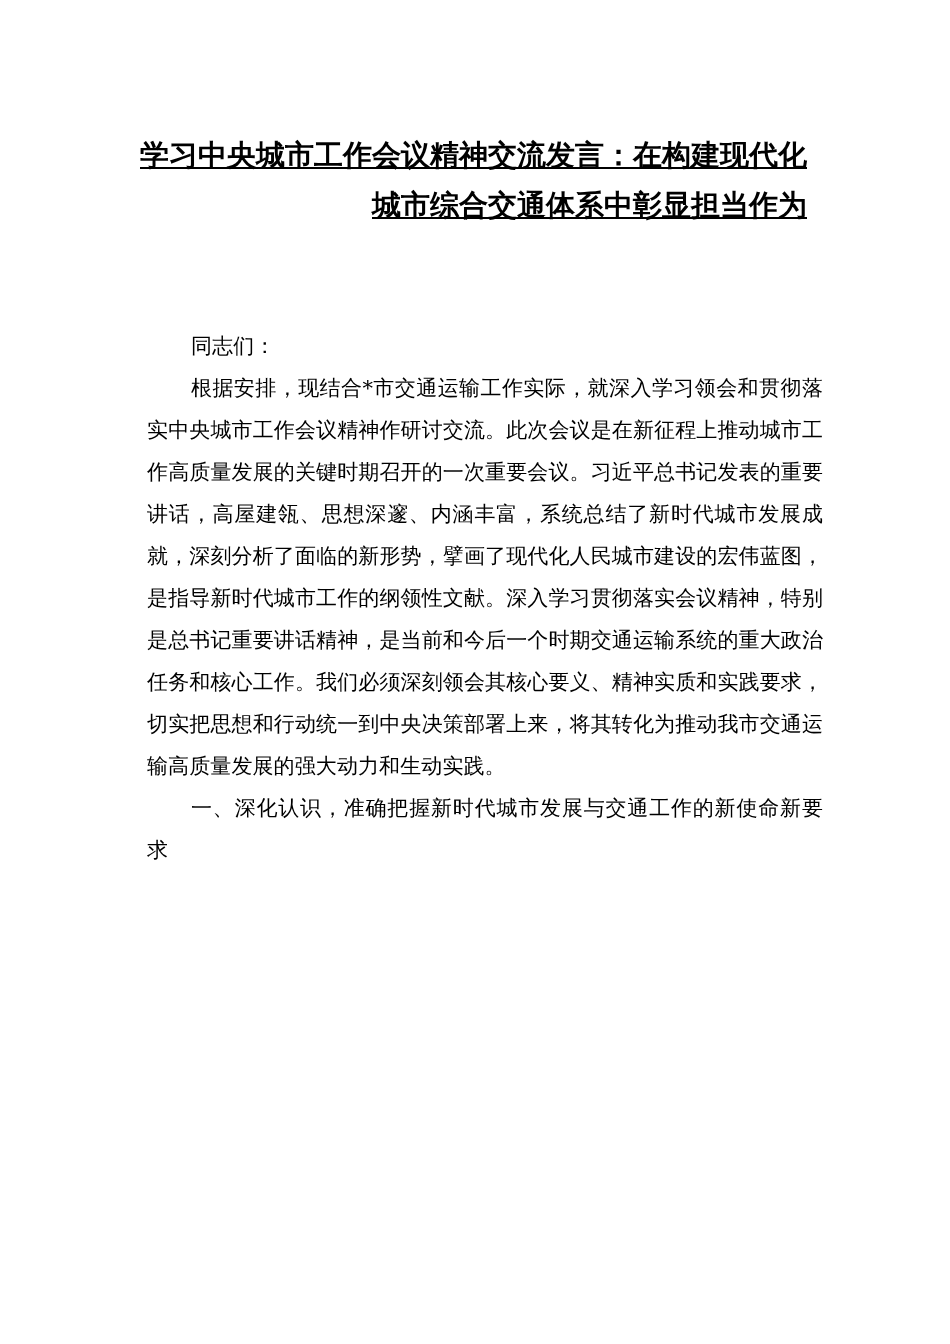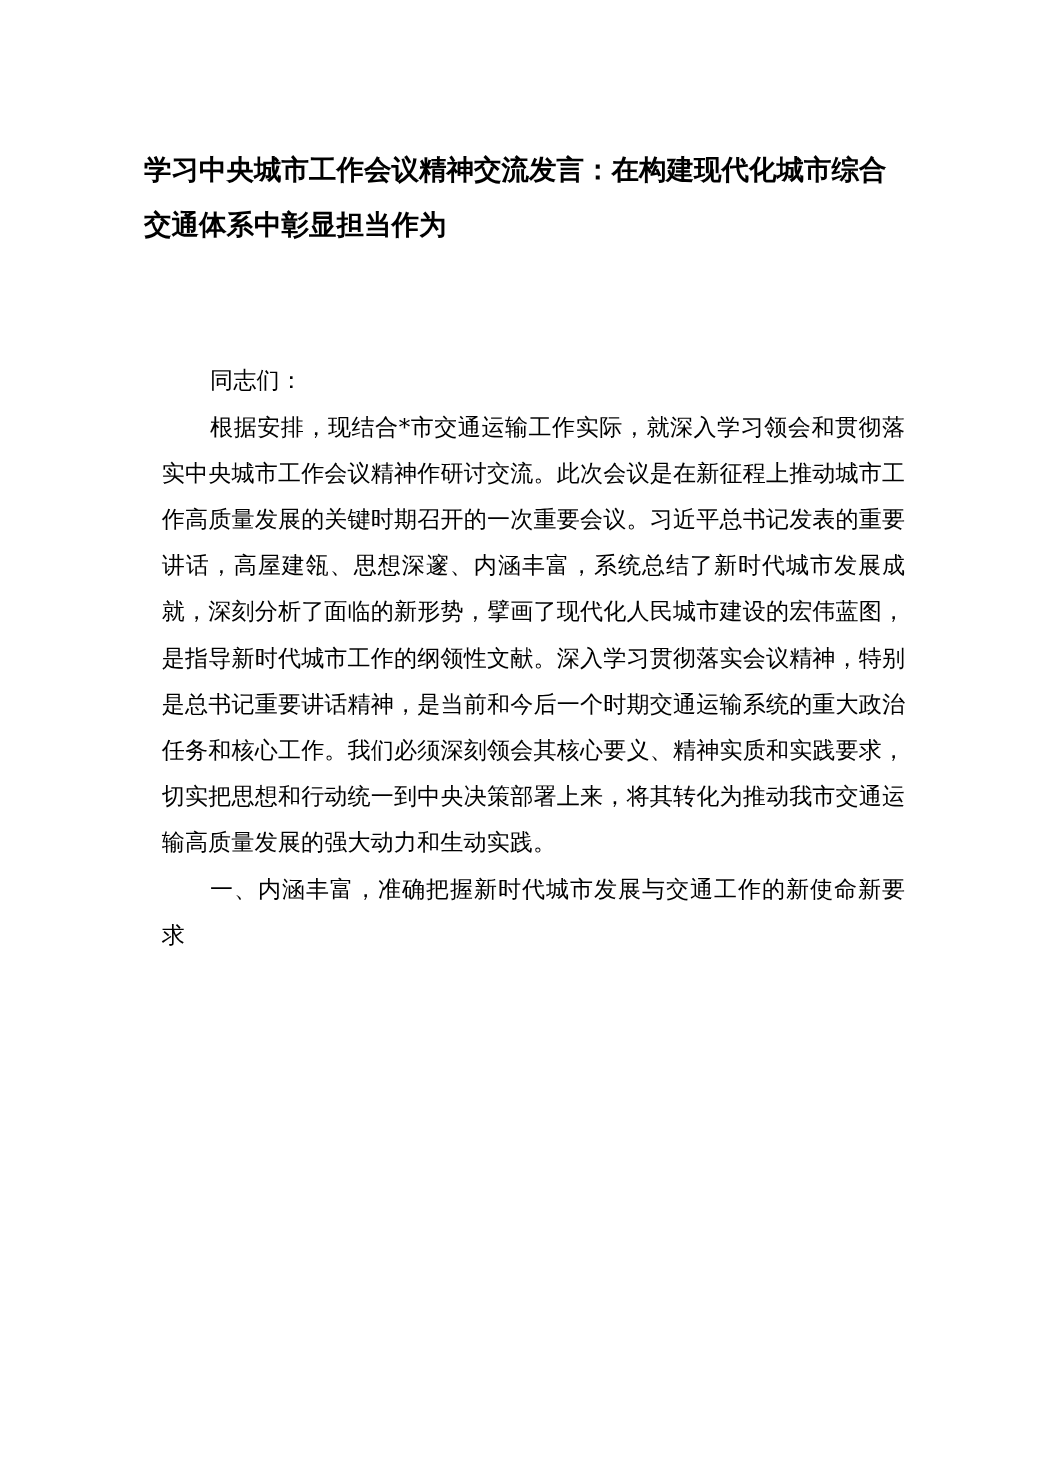--- a/index.html
+++ b/index.html
@@ -35,28 +35,29 @@
   }
 
   
   .doc-title {
     margin: 0;
     padding: 0;
     position: absolute;
     left: 0;
     top: 130px;
     width: 676px;
-    text-align: left;
+    text-align: right;
     font-family: "DejaVu Sans", "Liberation Sans", sans-serif;
     font-weight: 700;
-    font-size: 25px;
+    font-size: 29px;
     line-height: 50px;
     letter-spacing: 0px;
     color: #000000;
     word-break: break-all;
+    text-decoration: underline;
   }
 
   
   .body-block {
     position: absolute;
     left: 16px;
     top: 325px;
     width: 676px;
   }
 
@@ -92,18 +93,18 @@
   <div class="doc-body">
 
     <h1 class="doc-title">学习中央城市工作会议精神交流发言：在构建现代化城市综合交通体系中彰显担当作为</h1>
 
     <div class="body-block">
 
       <p class="para indent-salute">同志们：</p>
 
       <p class="para indent2">根据安排，现结合*市交通运输工作实际，就深入学习领会和贯彻落实中央城市工作会议精神作研讨交流。此次会议是在新征程上推动城市工作高质量发展的关键时期召开的一次重要会议。习近平总书记发表的重要讲话，高屋建瓴、思想深邃、内涵丰富，系统总结了新时代城市发展成就，深刻分析了面临的新形势，擘画了现代化人民城市建设的宏伟蓝图，是指导新时代城市工作的纲领性文献。深入学习贯彻落实会议精神，特别是总书记重要讲话精神，是当前和今后一个时期交通运输系统的重大政治任务和核心工作。我们必须深刻领会其核心要义、精神实质和实践要求，切实把思想和行动统一到中央决策部署上来，将其转化为推动我市交通运输高质量发展的强大动力和生动实践。</p>
 
-      <p class="para indent2">一、内涵丰富，准确把握新时代城市发展与交通工作的新使命新要求</p>
+      <p class="para indent2">一、深化认识，准确把握新时代城市发展与交通工作的新使命新要求</p>
 
 
     </div>
   </div>
 </div>
 
 </body></html>

